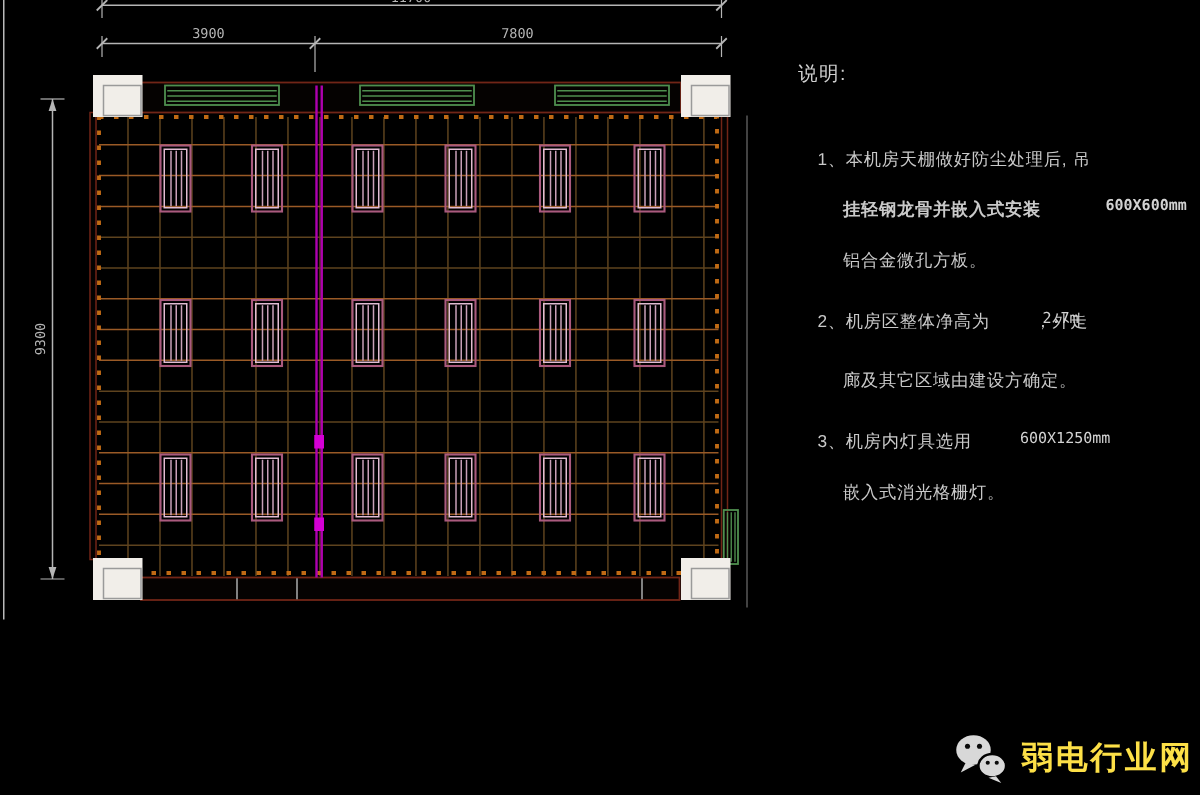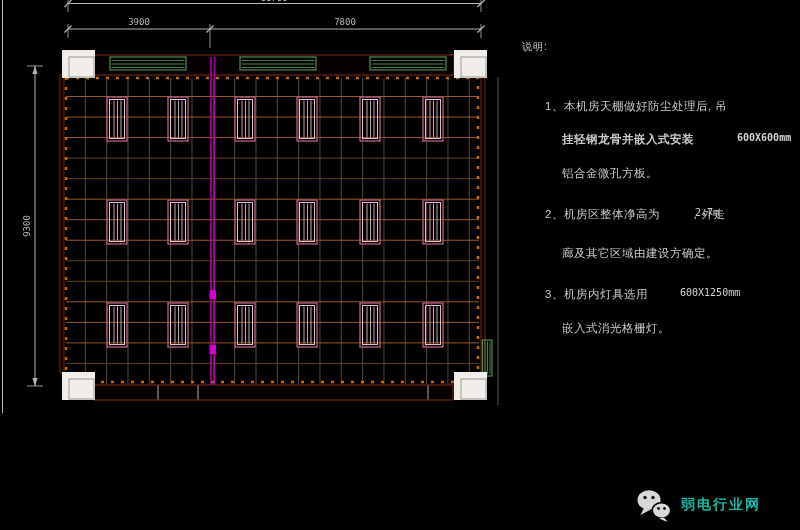--- a/index.html
+++ b/index.html
@@ -1,27 +1,27 @@
 <!DOCTYPE html>
 <html><head>
 <meta charset="utf-8">
 <style>
   html,body{margin:0;padding:0;background:#000;}
   #screen{position:relative;width:800px;height:530px;background:#000;overflow:hidden;
           font-family:"Liberation Sans",sans-serif;}
   #plan-svg{position:absolute;left:0;top:0;}
   
   #notes{position:absolute;left:520px;top:0;width:280px;height:420px;color:#c9c9c9;}
-  .notes-heading{position:absolute;left:2px;top:40px;font-size:10px;letter-spacing:1px;color:#cfcfcf;}
+  .notes-heading{position:absolute;left:12px;top:40px;font-size:13px;letter-spacing:1px;color:#cfcfcf;}
   .note-line{position:absolute;white-space:pre;font-size:11.5px;letter-spacing:0.5px;color:#c9c9c9;}
   .note-value{position:absolute;top:0;font-family:"DejaVu Sans Mono",monospace;font-size:10px;
               letter-spacing:0;color:#d2d2d2;white-space:nowrap;}
   
   #watermark{position:absolute;left:634px;top:487px;display:flex;align-items:center;gap:7px;}
-  #watermark .wm-text{font-size:14px;font-weight:bold;letter-spacing:2px;color:#14b8a6;
+  #watermark .wm-text{font-size:21px;font-weight:bold;letter-spacing:2px;color:#fde047;
                       font-family:"Liberation Sans",sans-serif;}
   .frame-edge-left{position:absolute;left:2px;top:0;width:1px;height:413px;background:#b9b9b9;}
 </style>
 </head>
 <body>
 
 <div id="screen">
   <div class="frame-edge-left"></div>
 
   <svg id="plan-svg" width="515" height="415" viewBox="0 0 515 415">

